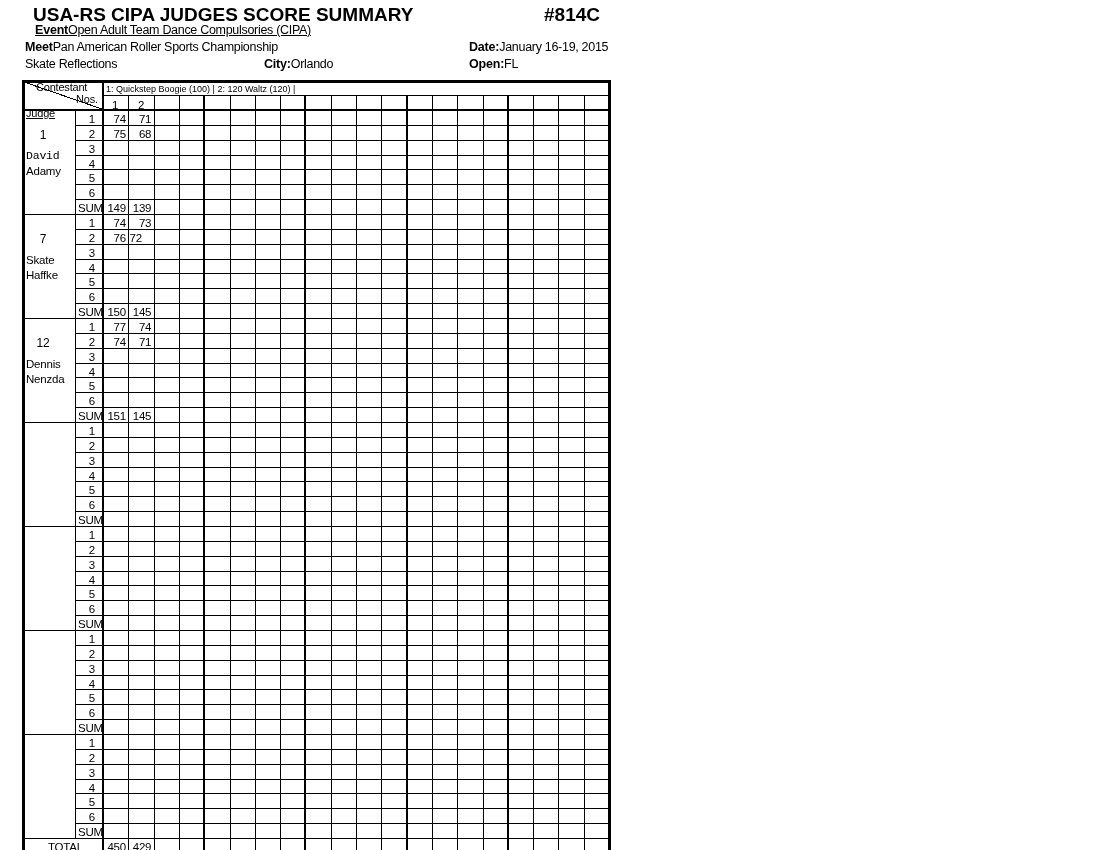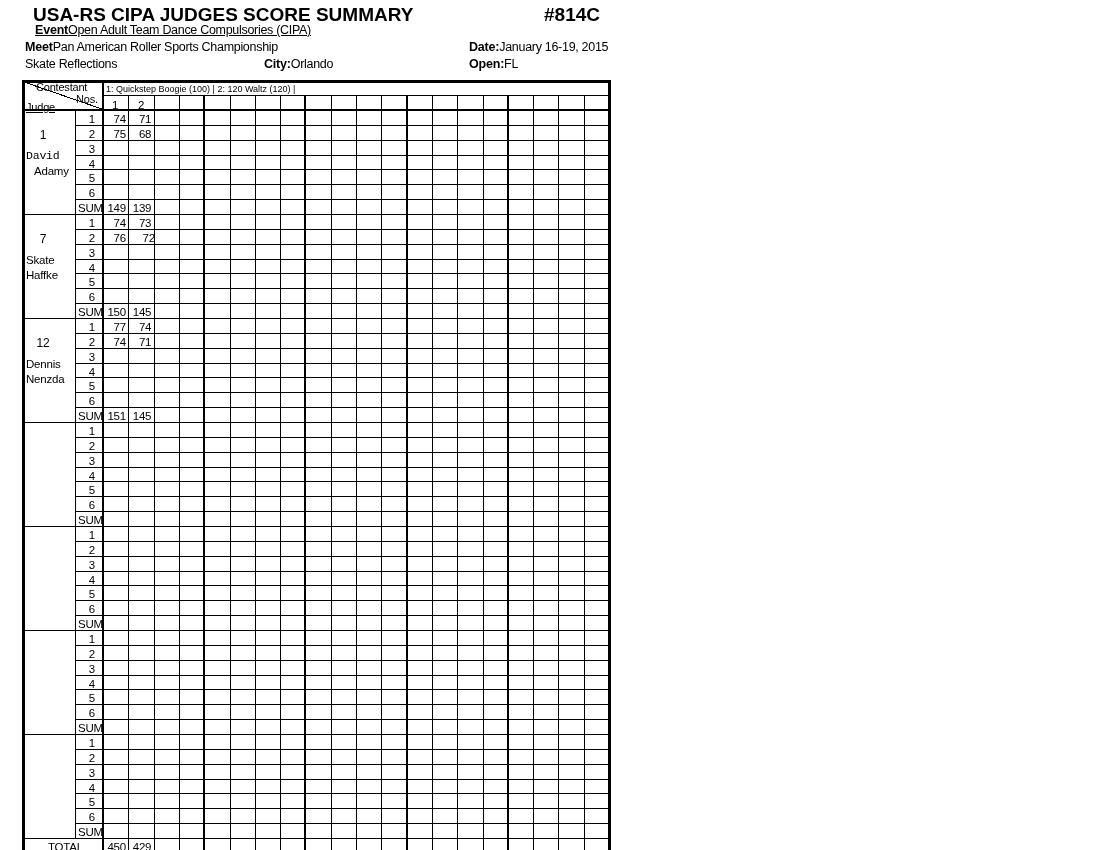--- a/index.html
+++ b/index.html
@@ -123,27 +123,27 @@
     <line x1="75" y1="793" x2="609" y2="793" stroke="#000" stroke-width="1" shape-rendering="crispEdges"></line>
     <line x1="75" y1="808" x2="609" y2="808" stroke="#000" stroke-width="1" shape-rendering="crispEdges"></line>
     <line x1="75" y1="823" x2="609" y2="823" stroke="#000" stroke-width="1" shape-rendering="crispEdges"></line>
     <line x1="75" y1="734" x2="75" y2="838" stroke="#000" stroke-width="1" shape-rendering="crispEdges"></line>
     <line x1="23" y1="838" x2="609" y2="838" stroke="#000" stroke-width="1" shape-rendering="crispEdges"></line>
   </svg>
 
 <div id="tbl">
   <div class="cell-text corner-top" style="left:36px; top:81px;">Contestant</div>
   <div class="cell-text corner-top" style="left:76px; top:93px;">Nos.</div>
-  <div class="cell-text corner-judge" style="left:26px; top:101px;text-decoration:underline;">Judge</div>
+  <div class="cell-text corner-judge" style="left:26px; top:107px;text-decoration:underline;">Judge</div>
   <div class="cell-text dances" style="left:106px; top:83px;">1: Quickstep Boogie (100) | 2: 120 Waltz (120) |</div>
   <div class="cell-text" style="left:112px; top:99px;">1</div>
   <div class="cell-text" style="left:138px; top:99px;">2</div>
 <div class="cell-text jnum" style="left: 23px; top: 129px;">1</div>
     <div class="cell-text jname" style="left: 26px; top: 150px; font-family: Liberation Mono, monospace;">David</div>
-    <div class="cell-text jname" style="left: 26px; top: 165px; margin-left: 8px;">Adamy</div>
+    <div class="cell-text jname" style="left: 26px; top: 165px;">Adamy</div>
     <div class="cell-text rnum" style="left: 73px; top: 113px;">1</div>
     <div class="cell-text val" style="left: 104px; top: 113px;">74</div>
     <div class="cell-text val" style="left: 129.3px; top: 113px;">71</div>
     <div class="cell-text rnum" style="left: 73px; top: 128px;">2</div>
     <div class="cell-text val" style="left: 104px; top: 128px;">75</div>
     <div class="cell-text val" style="left: 129.3px; top: 128px;">68</div>
     <div class="cell-text rnum" style="left: 73px; top: 143px;">3</div>
     <div class="cell-text val" style="left: 104px; top: 143px;"></div>
     <div class="cell-text val" style="left: 129.3px; top: 143px;"></div>
     <div class="cell-text rnum" style="left: 73px; top: 158px;">4</div>
@@ -159,21 +159,21 @@
     <div class="cell-text val" style="left: 104px; top: 202px;">149</div>
     <div class="cell-text val" style="left: 129.3px; top: 202px;">139</div>
     <div class="cell-text jnum" style="left: 23px; top: 233px;">7</div>
     <div class="cell-text jname" style="left: 26px; top: 254px;">Skate</div>
     <div class="cell-text jname" style="left: 26px; top: 269px;">Haffke</div>
     <div class="cell-text rnum" style="left: 73px; top: 217px;">1</div>
     <div class="cell-text val" style="left: 104px; top: 217px;">74</div>
     <div class="cell-text val" style="left: 129.3px; top: 217px;">73</div>
     <div class="cell-text rnum" style="left: 73px; top: 232px;">2</div>
     <div class="cell-text val" style="left: 104px; top: 232px;">76</div>
-    <div class="cell-text val" style="left: 133px; top: 232px;">72</div>
+    <div class="cell-text val" style="left: 120px; top: 232px;">72</div>
     <div class="cell-text rnum" style="left: 73px; top: 247px;">3</div>
     <div class="cell-text val" style="left: 104px; top: 247px;"></div>
     <div class="cell-text val" style="left: 129.3px; top: 247px;"></div>
     <div class="cell-text rnum" style="left: 73px; top: 262px;">4</div>
     <div class="cell-text val" style="left: 104px; top: 262px;"></div>
     <div class="cell-text val" style="left: 129.3px; top: 262px;"></div>
     <div class="cell-text rnum" style="left: 73px; top: 276px;">5</div>
     <div class="cell-text val" style="left: 104px; top: 276px;"></div>
     <div class="cell-text val" style="left: 129.3px; top: 276px;"></div>
     <div class="cell-text rnum" style="left: 73px; top: 291px;">6</div>

